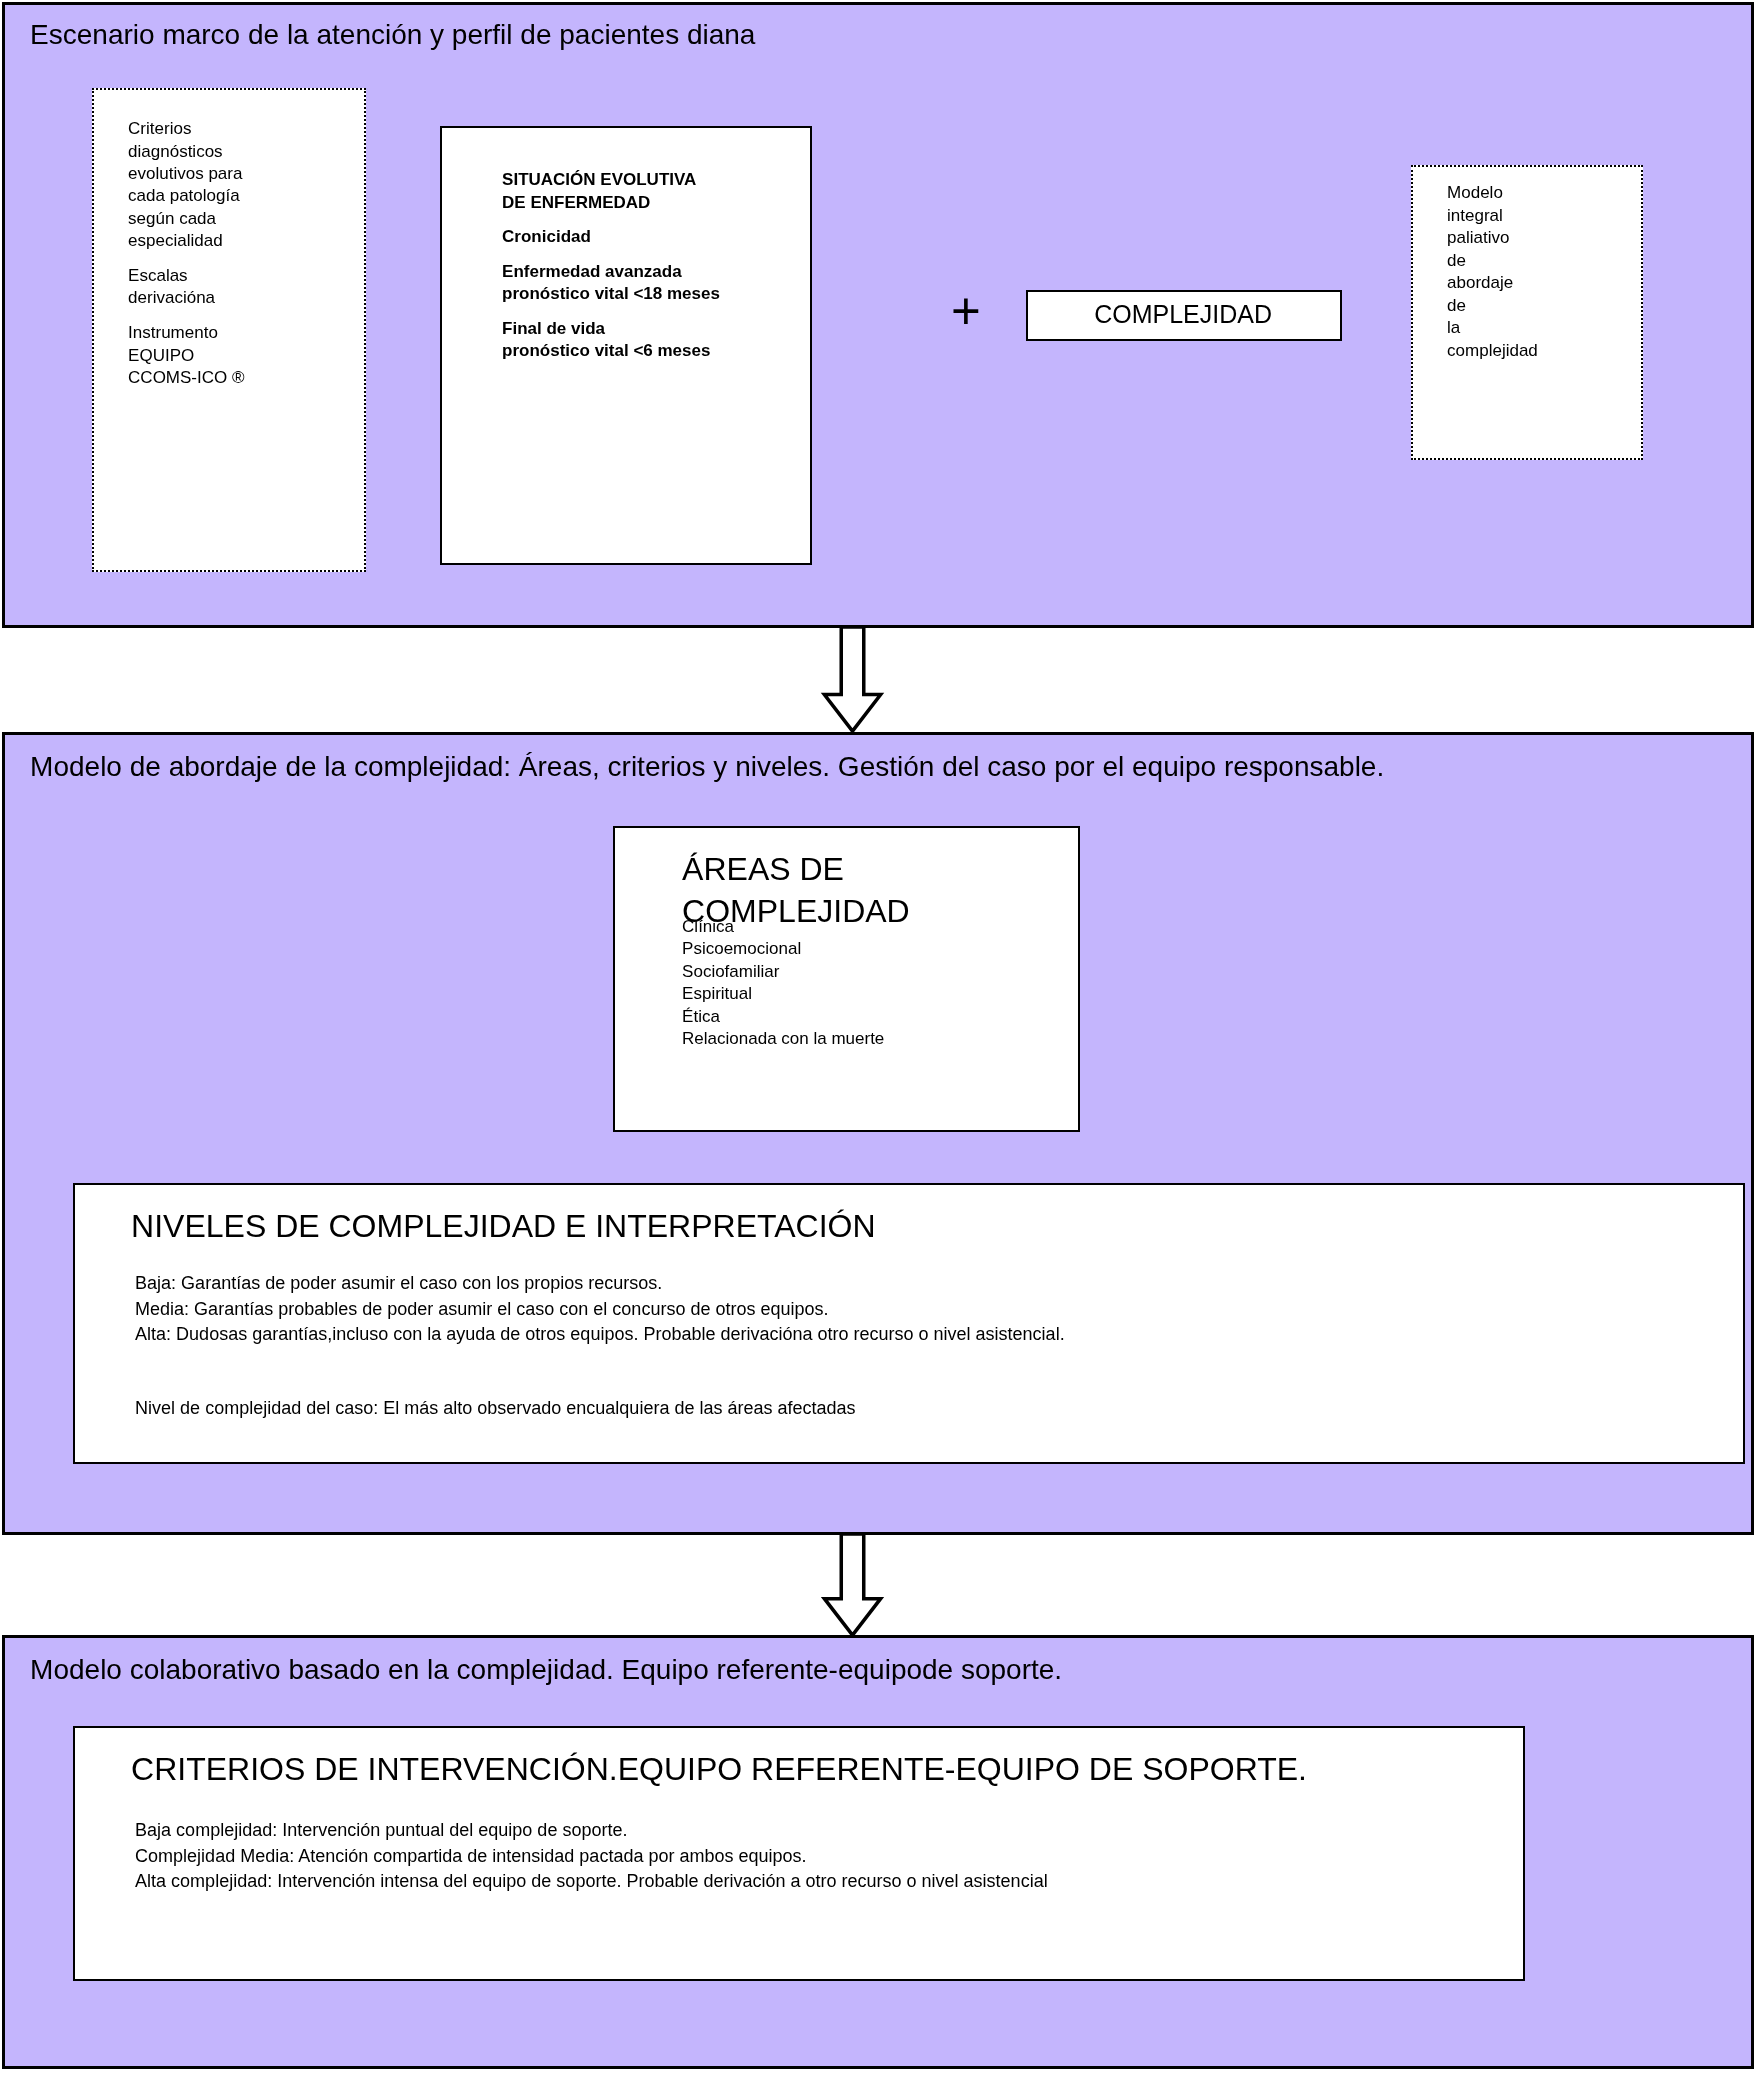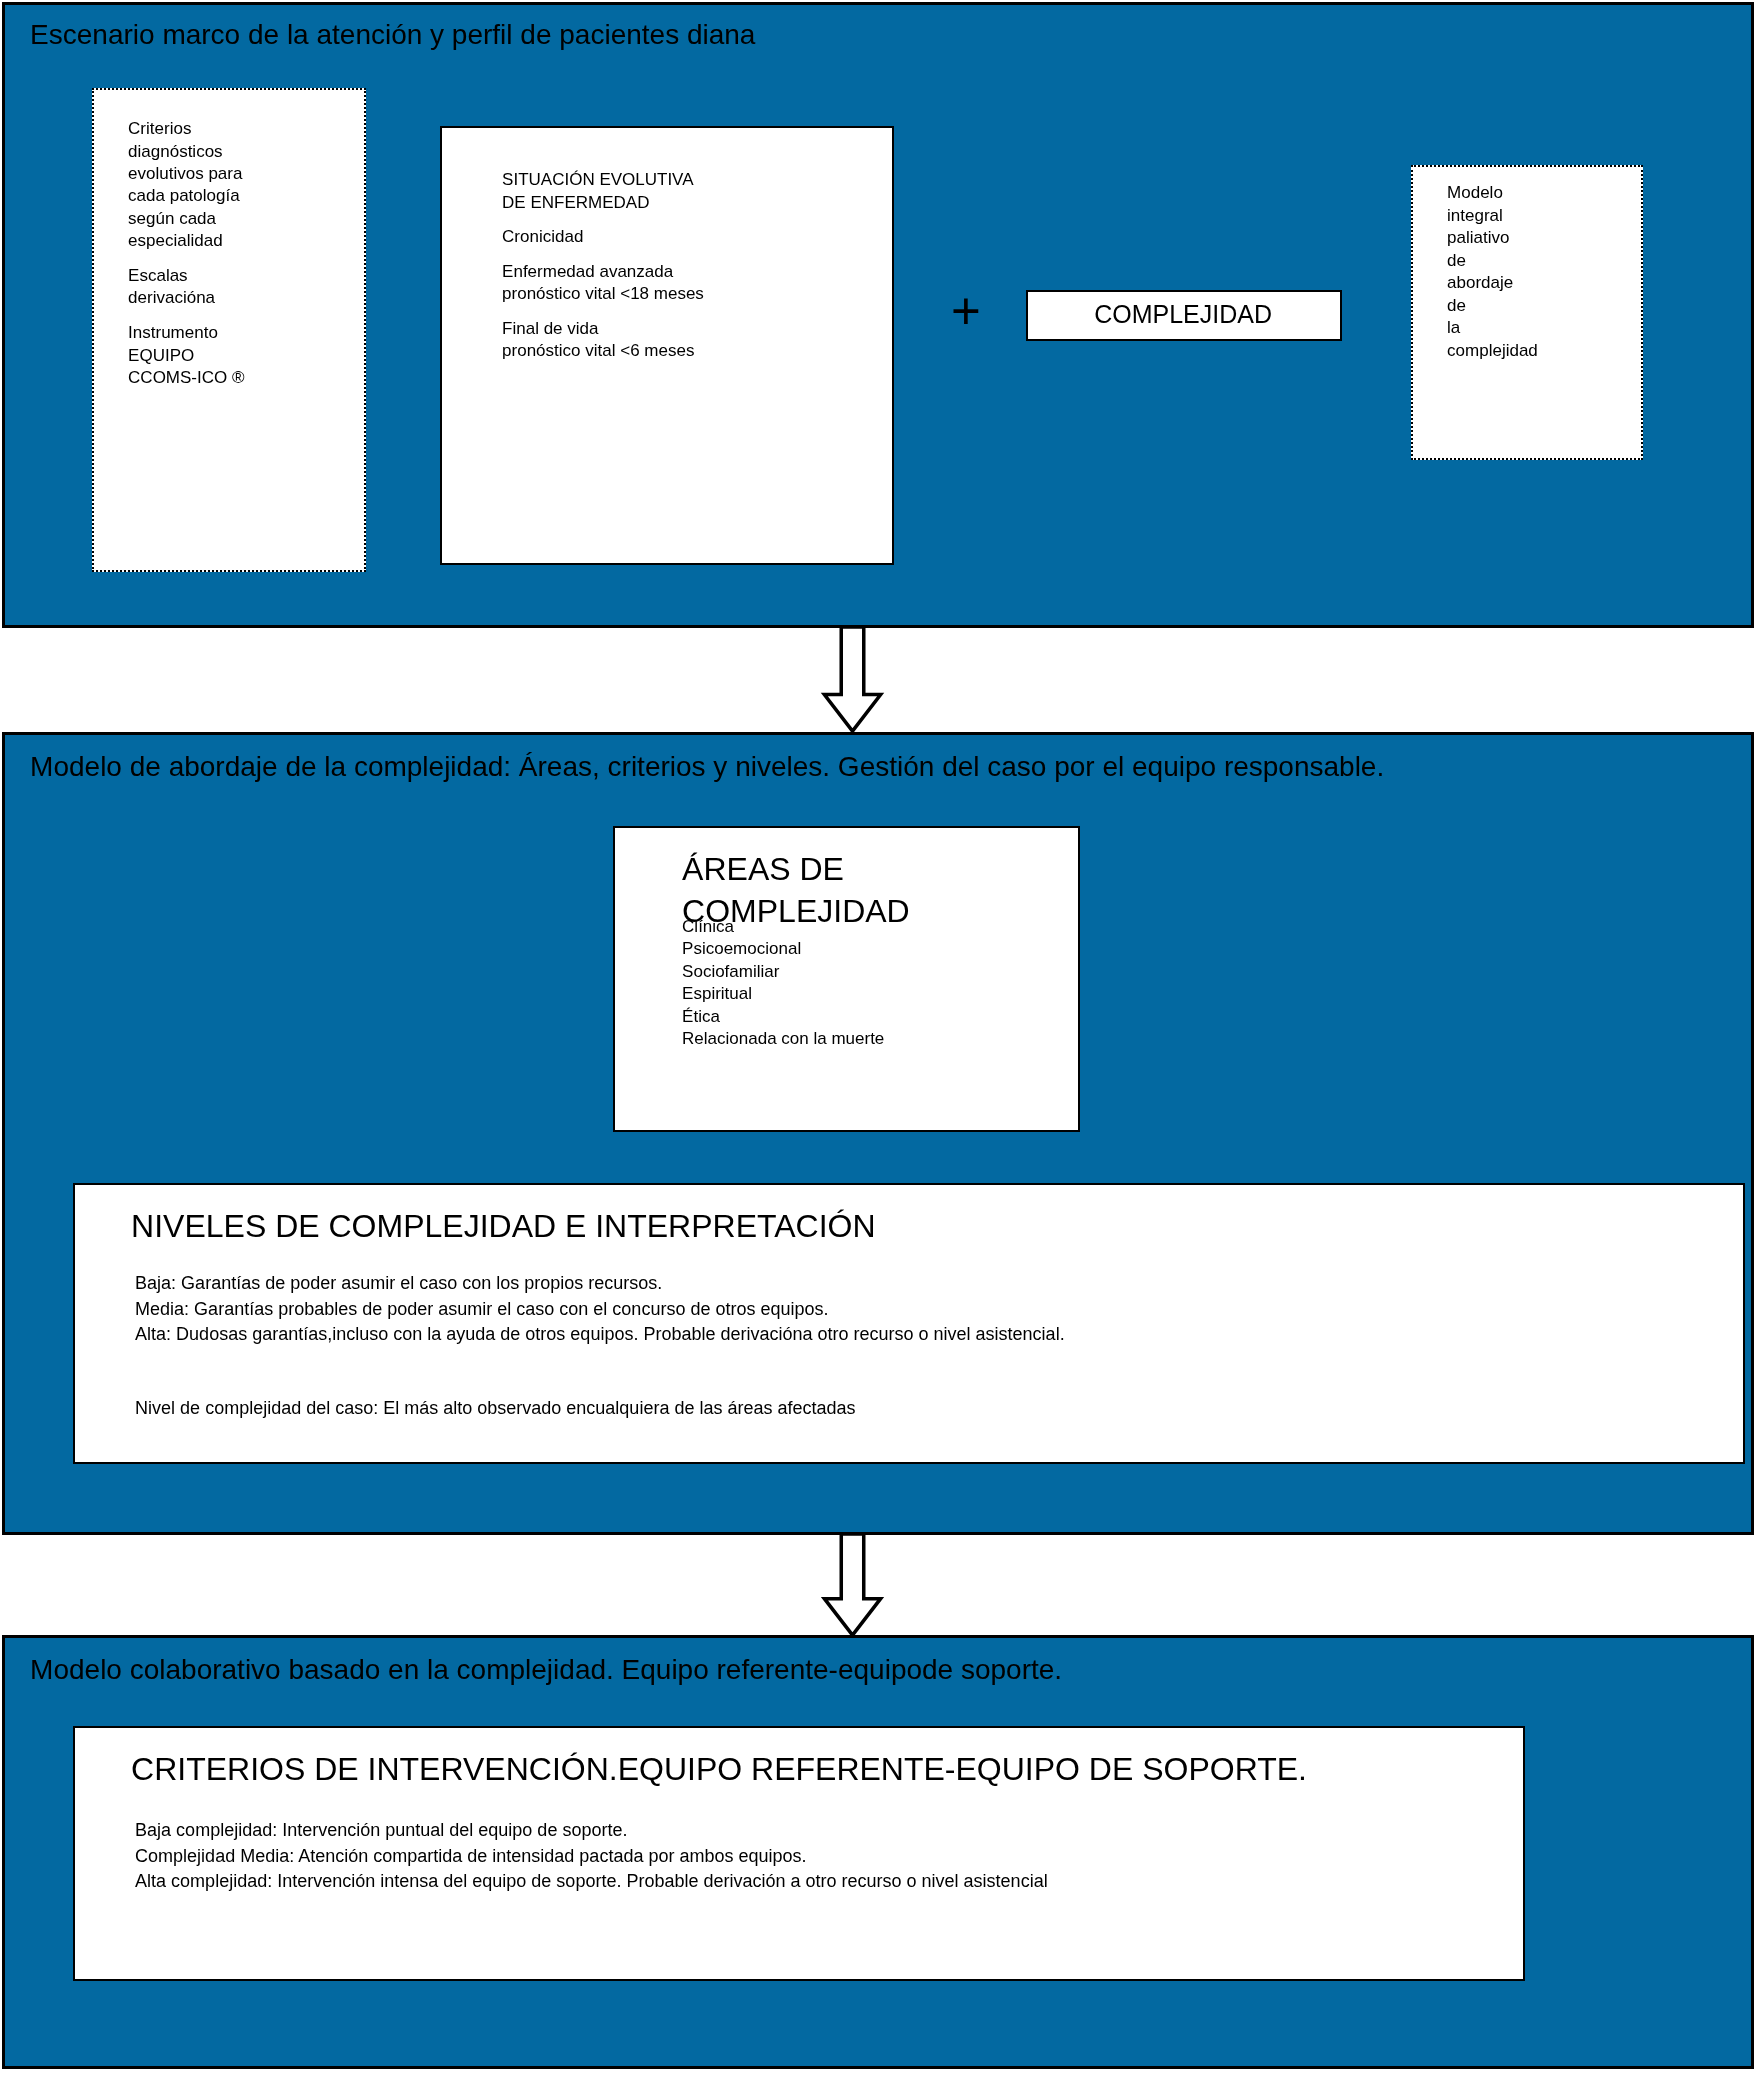--- a/index.html
+++ b/index.html
@@ -18,21 +18,21 @@
     background: #ffffff;
     overflow: hidden;
   }
 
   
   .abs { position: absolute; box-sizing: border-box; }
 
   
   .section-frame {
     border: 3.5px solid #000;
-    background: #0369a1;
+    background: #c4b5fd;
   }
 
   
   .box-solid {
     border: 2.8px solid #000;
     background: #ffffff;
   }
 
   
   .box-dotted {
@@ -101,21 +101,21 @@
         <span class="gap-line"></span>
         <span class="stack-line">Escalas</span>
         <span class="stack-line">derivacióna</span>
         <span class="gap-line"></span>
         <span class="stack-line">Instrumento</span>
         <span class="stack-line">EQUIPO</span>
         <span class="stack-line">CCOMS-ICO ®</span>
       </div>
     </div>
 
-    <div class="abs box-solid" style="left:435px; top:121px; width:454px; height:439px;">
+    <div class="abs box-solid" style="left:435px; top:121px; width:372px; height:439px;font-weight:bold;">
       <div class="abs blk-text" style="left:60px; top:41px; width:372px;">
         <span class="stack-line">SITUACIÓN EVOLUTIVA</span>
         <span class="stack-line">DE ENFERMEDAD</span>
         <span class="gap-line"></span>
         <span class="stack-line">Cronicidad</span>
         <span class="gap-line"></span>
         <span class="stack-line">Enfermedad avanzada</span>
         <span class="stack-line">pronóstico vital &lt;18 meses</span>
         <span class="gap-line"></span>
         <span class="stack-line">Final de vida</span>

